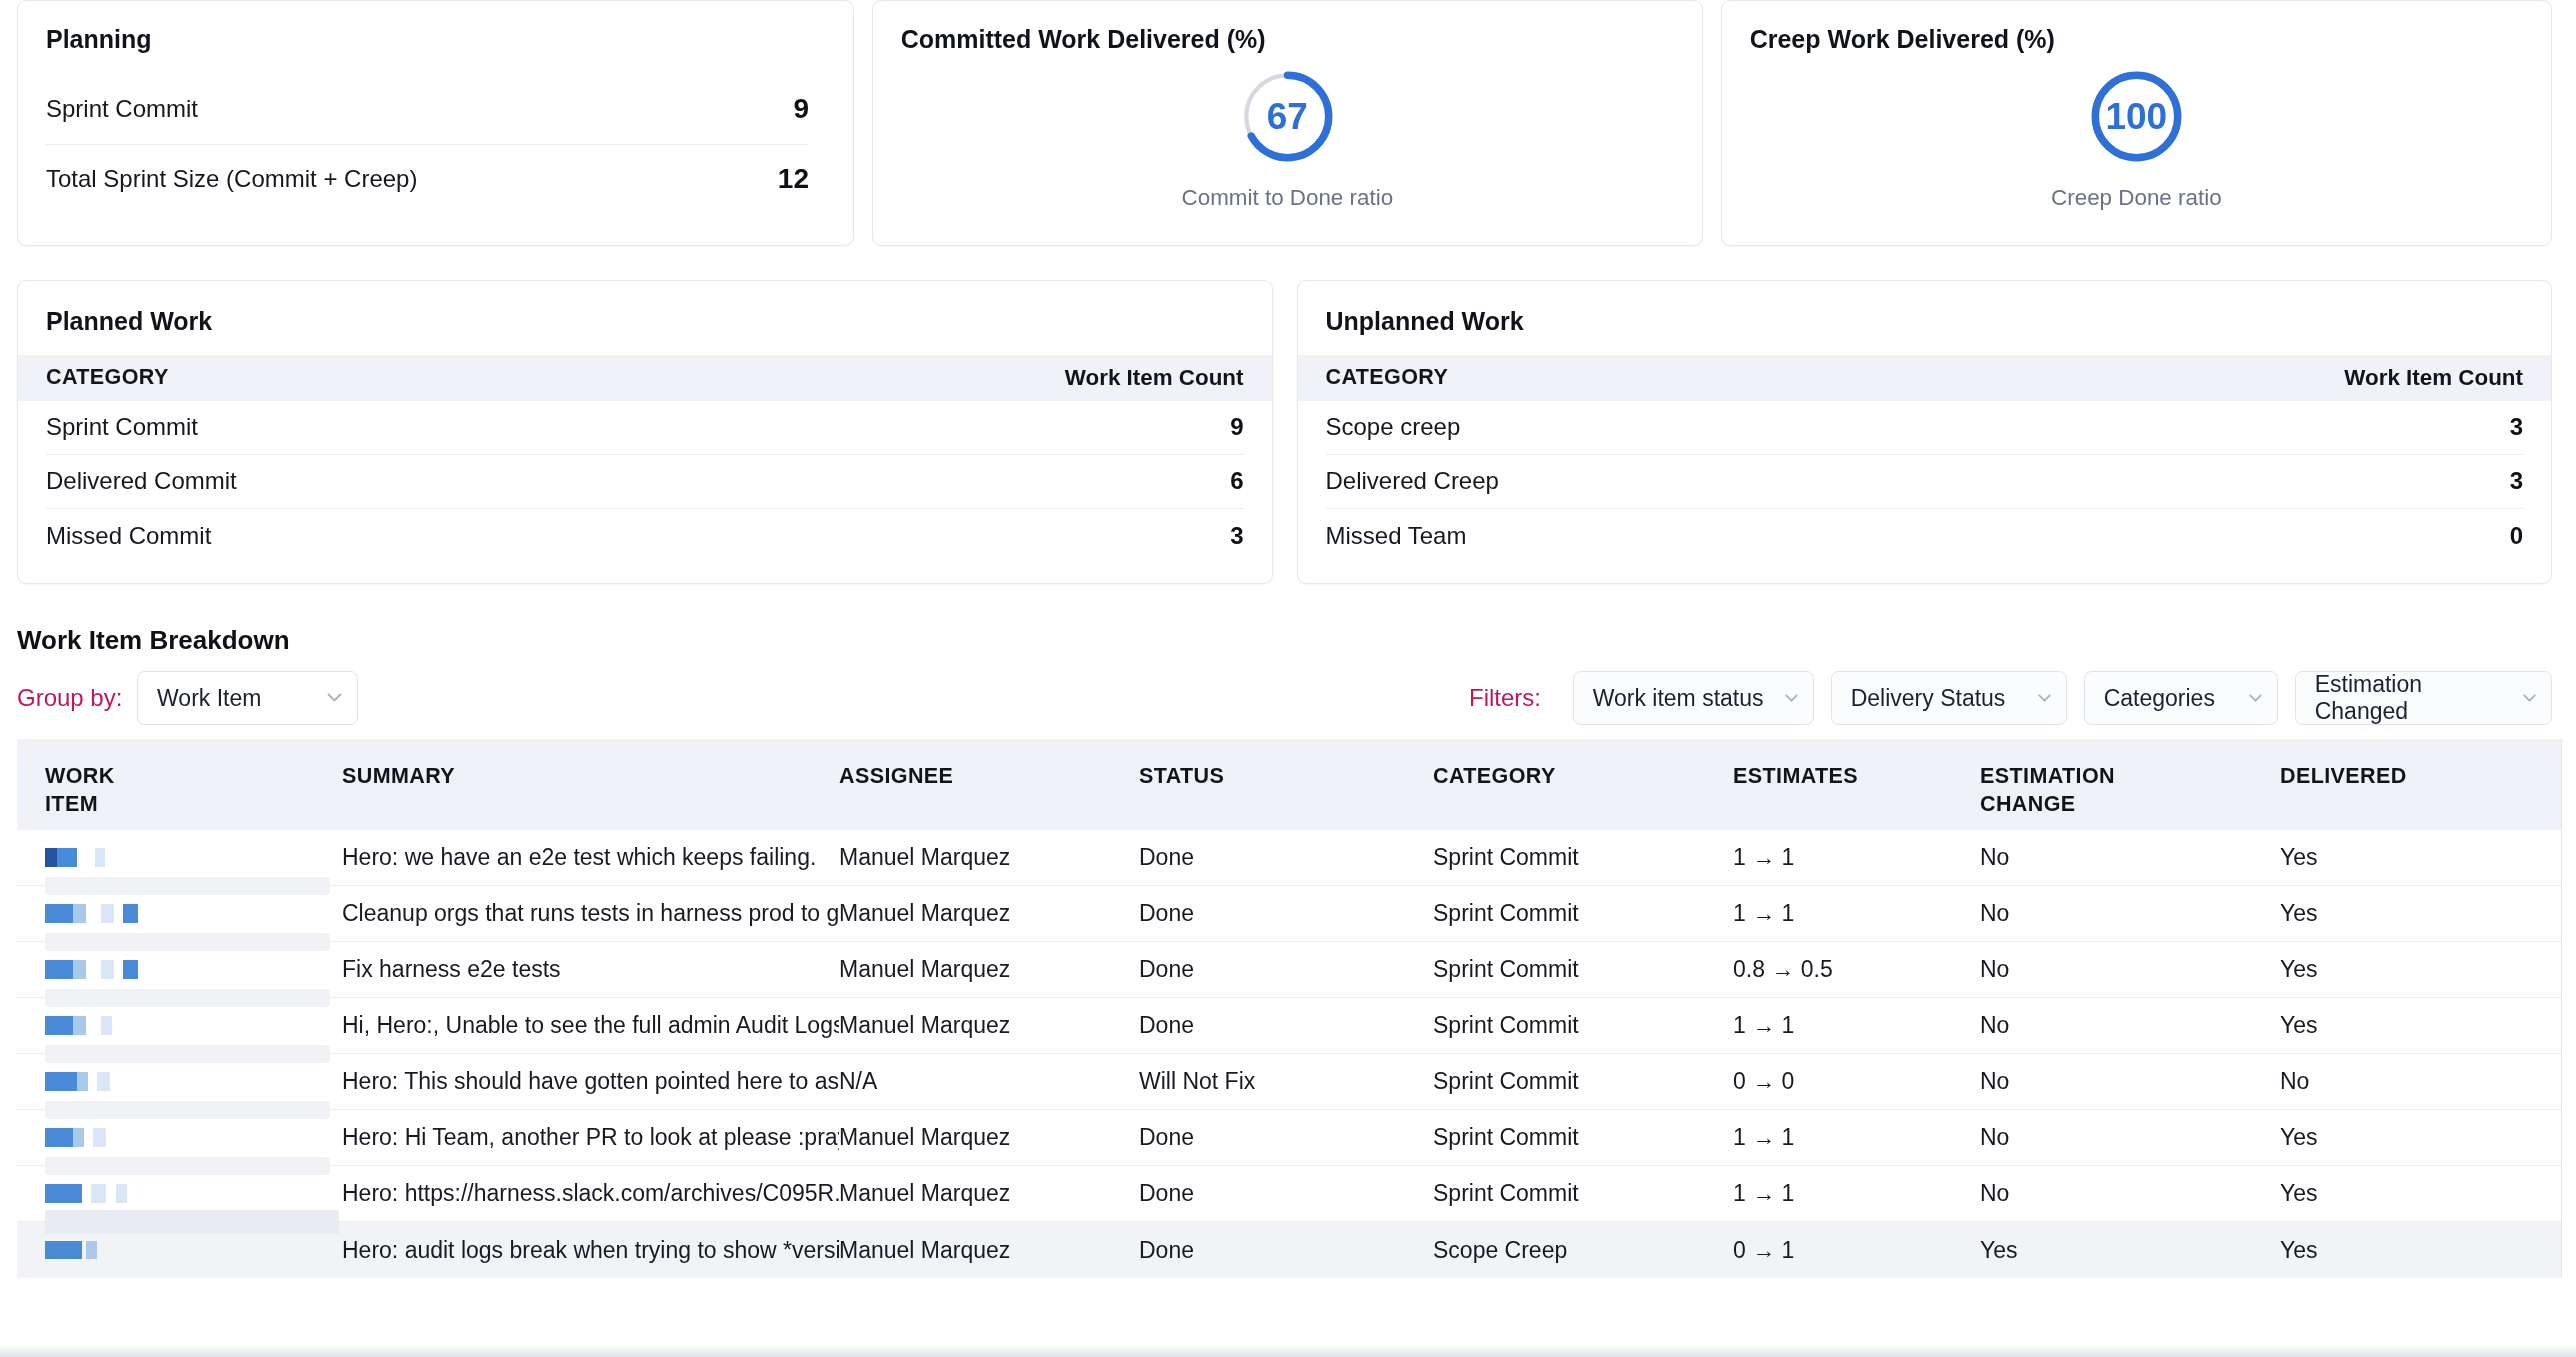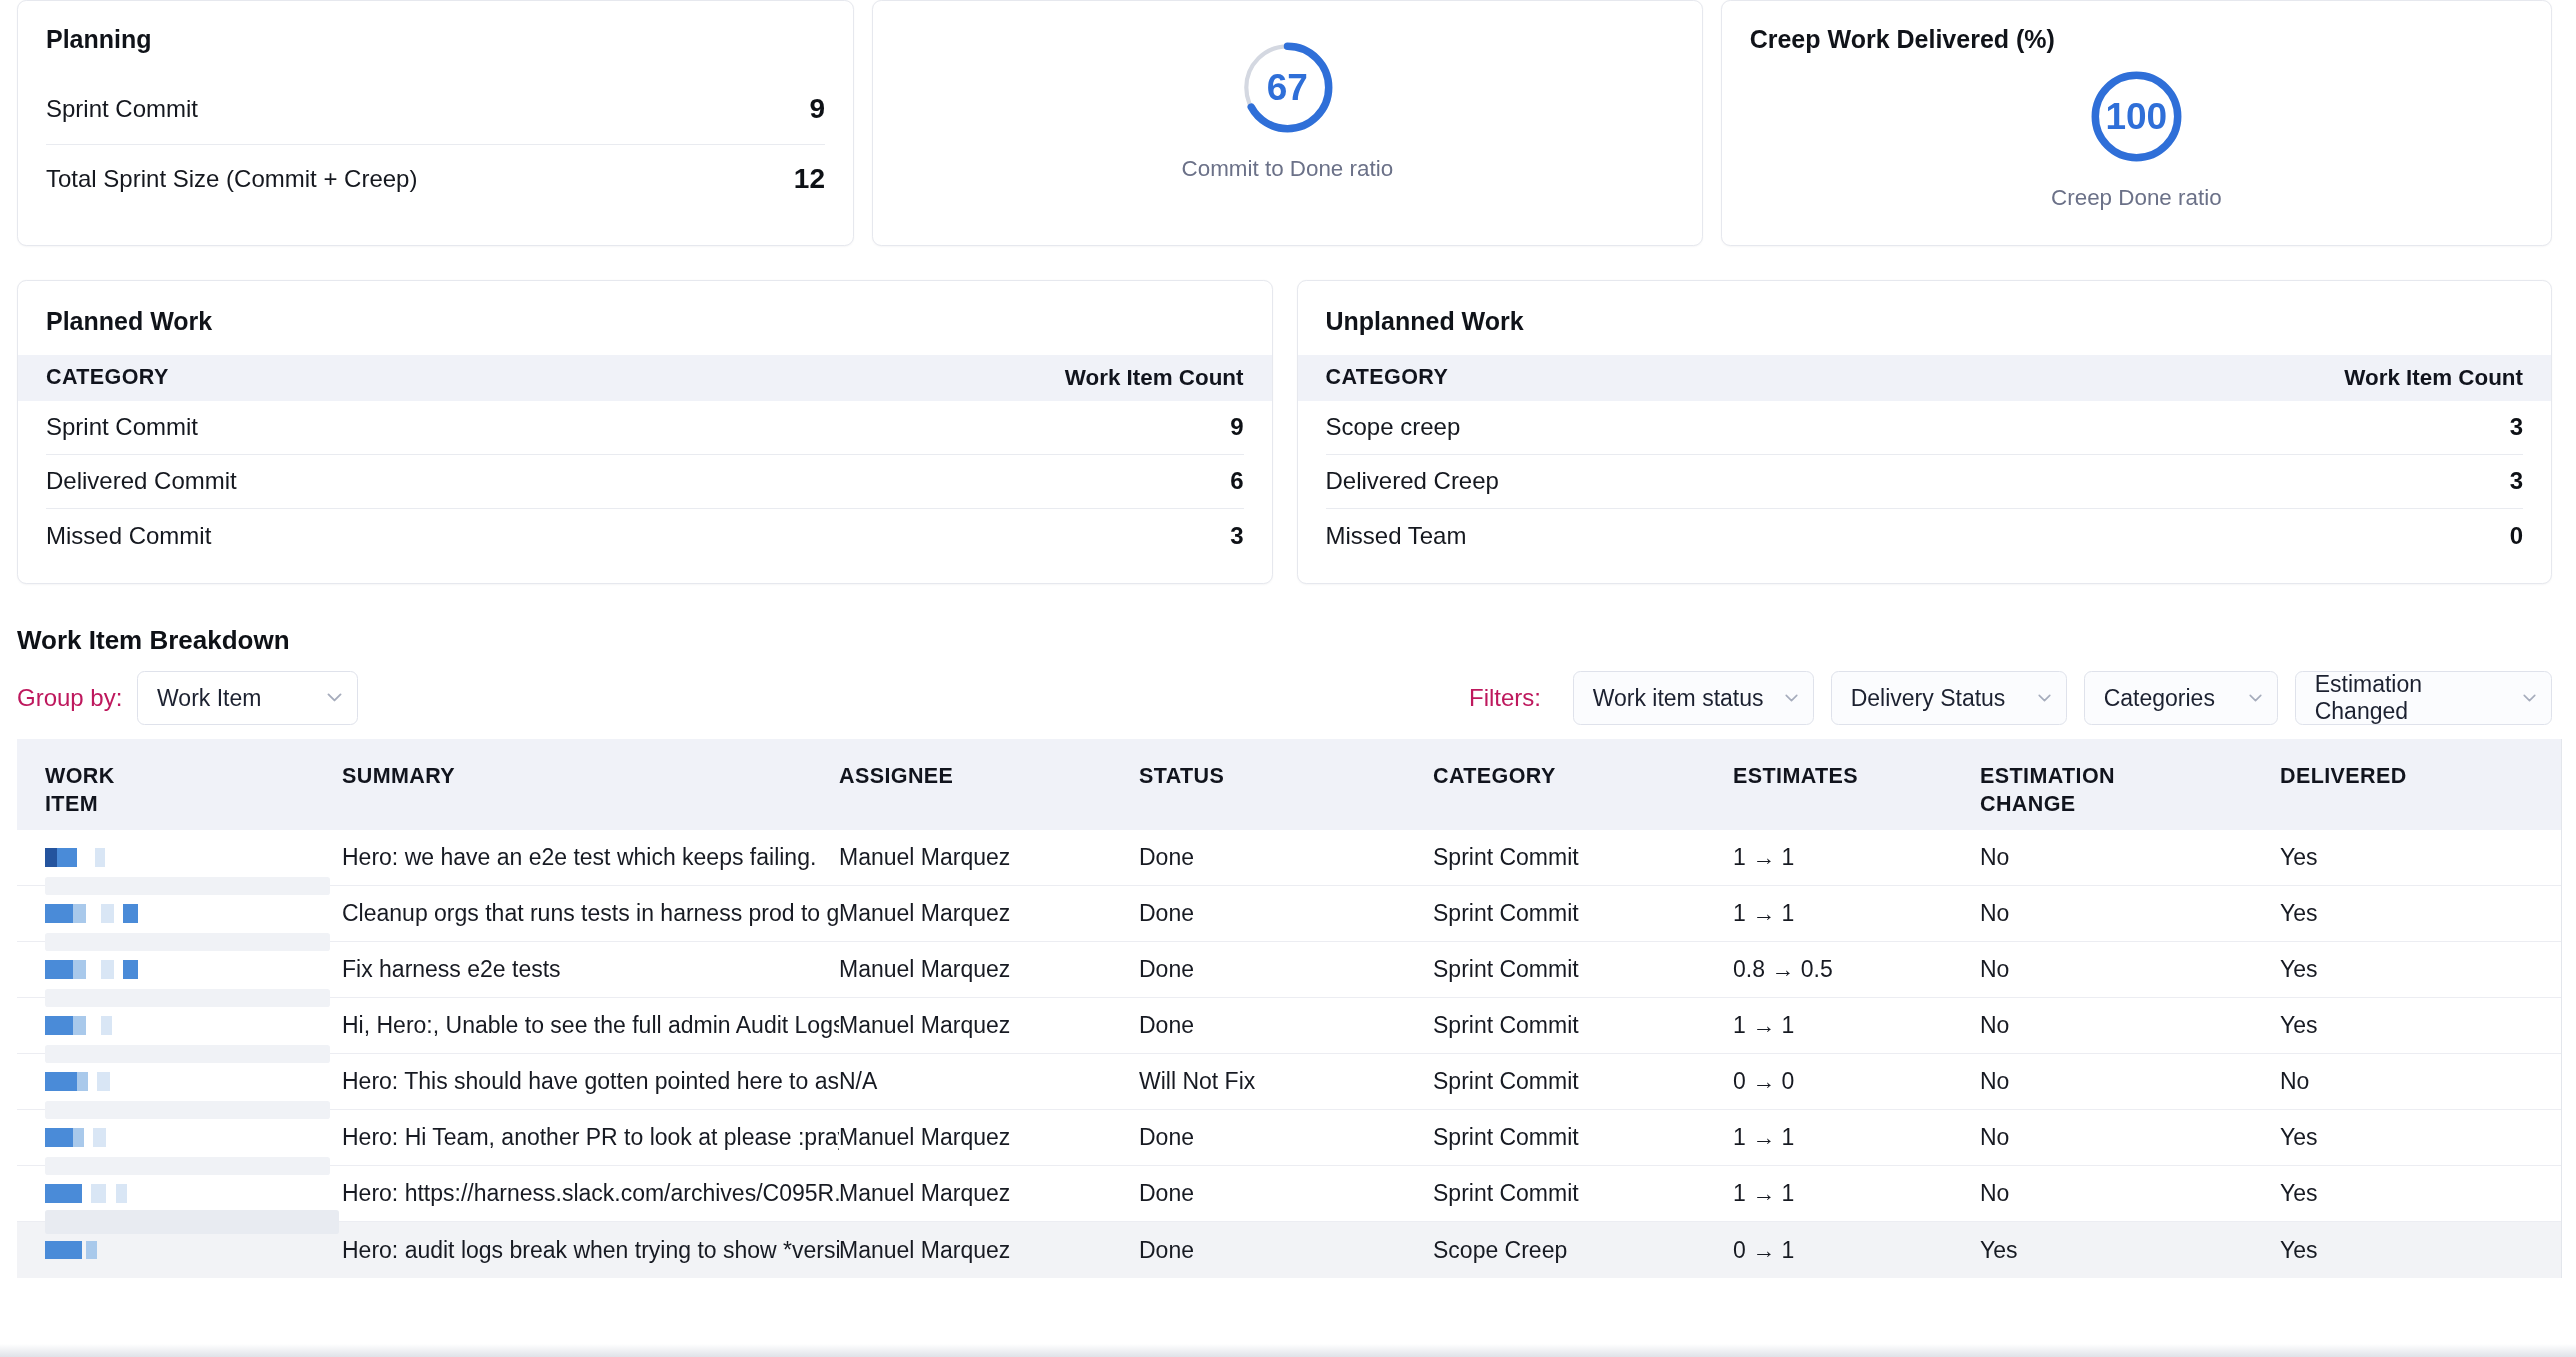--- a/index.html
+++ b/index.html
@@ -15,21 +15,21 @@
   .redacted-title { position: absolute; left: 82px; top: 18.7px; width: 41px; height: 21.5px;
     background: #0B0B0C; border-radius: 1.9px; }
   .date-range { position: absolute; left: 67px; top: 54px; font-size: 25px; color: #0E1116; }
 
   
   .card { background: #fff; border: 0.9px solid #E6E8EE; border-radius: 9.3px;
     box-shadow: 0 0.9px 1.9px rgba(16,24,40,.04); }
 
   .cards-row { display: flex; gap: 17.7px; padding: 0 24px 0 17px; }
   .cards-row .card { height: 246px; }
-  .card-planning { width: 837px; padding: 24px 28px 0 28px; }
+  .card-planning { width: 837px; padding: 24px 44px 0 28px; }
   .card-gauge { flex: 1; padding: 24px 28px 0 28px; display: flex; flex-direction: column; align-items: stretch; }
   .card-title { font-size: 25px; font-weight: 700; color: #101319; }
 
   .metric-rows { margin-top: 20.5px; }
   .metric-row { display: flex; justify-content: space-between; align-items: center; height: 69px; }
   .metric-row + .metric-row { border-top: 0.9px solid #E9EBF0; }
   .metric-label { font-size: 24px; color: #15181F; }
   .metric-value { font-size: 28px; font-weight: 700; color: #0E1116; }
 
   .gauge-wrap { margin-top: 11.2px; display: flex; flex-direction: column; align-items: center; }
@@ -110,20 +110,21 @@
             <span class="metric-value">9</span>
           </div>
           <div class="metric-row">
             <span class="metric-label">Total Sprint Size (Commit + Creep)</span>
             <span class="metric-value">12</span>
           </div>
         </div>
     </section>
 
     <section class="card card-gauge">
+      <h2 class="card-title">Committed Work Delivered (%)</h2>
       <div class="gauge-wrap">
         <div class="gauge">
           <svg viewBox="0 0 110 110">
             <circle class="gauge-track" cx="55" cy="55" r="44"></circle>
             <circle class="gauge-progress" cx="55" cy="55" r="44" style="stroke-dasharray: 185.228, 276.46; stroke: rgb(47, 111, 216);"></circle>
           </svg>
           <div class="gauge-number">67</div>
         </div>
         <div class="gauge-caption">Commit to Done ratio</div>
       </div>

